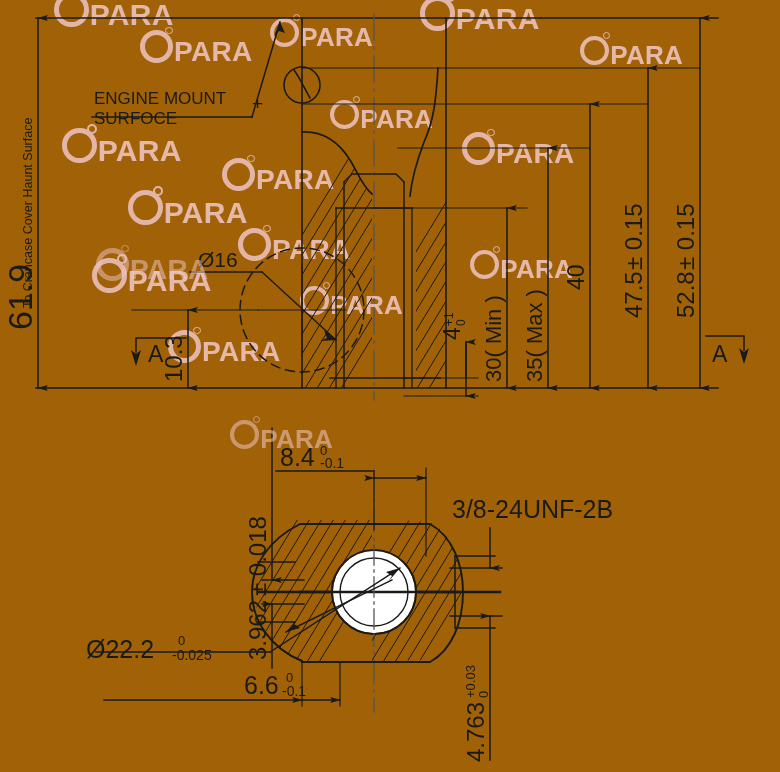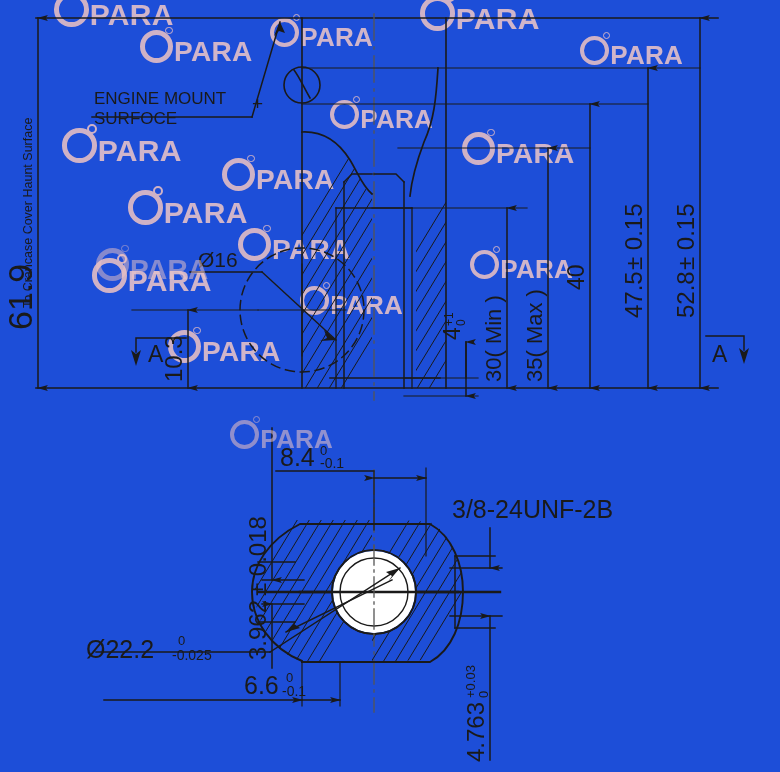--- a/index.html
+++ b/index.html
@@ -1,19 +1,19 @@
 <!DOCTYPE html>
 <html><head>
 <meta charset="utf-8">
 <title>Engineering Drawing</title>
 <style>
   html,body{margin:0;padding:0;background:#ffffff;}
   body{width:780px;height:772px;overflow:hidden;
        font-family:"Liberation Sans","DejaVu Sans",sans-serif;}
-  #stage{position:relative;width:780px;height:772px;background:#1d4ed8;}
+  #stage{position:relative;width:780px;height:772px;background:#a16207;}
   #stage svg{position:absolute;left:0;top:0;}
   .wm{position:absolute;pointer-events:none;user-select:none;
       color:#f0c8c8;font-family:"Liberation Sans",sans-serif;
       font-weight:700;white-space:nowrap;opacity:.85;}
   .wm .wo{display:inline-block;width:.82em;height:.82em;
           border:.19em solid #efc4c4;border-radius:50%;
           vertical-align:-.06em;margin-right:.04em;position:relative;}
   .wm .wo::after{content:"";position:absolute;right:-.18em;top:-.30em;
           width:.20em;height:.20em;border:.07em solid #efc4c4;border-radius:50%;}
   .wm .wt{letter-spacing:.01em;}

